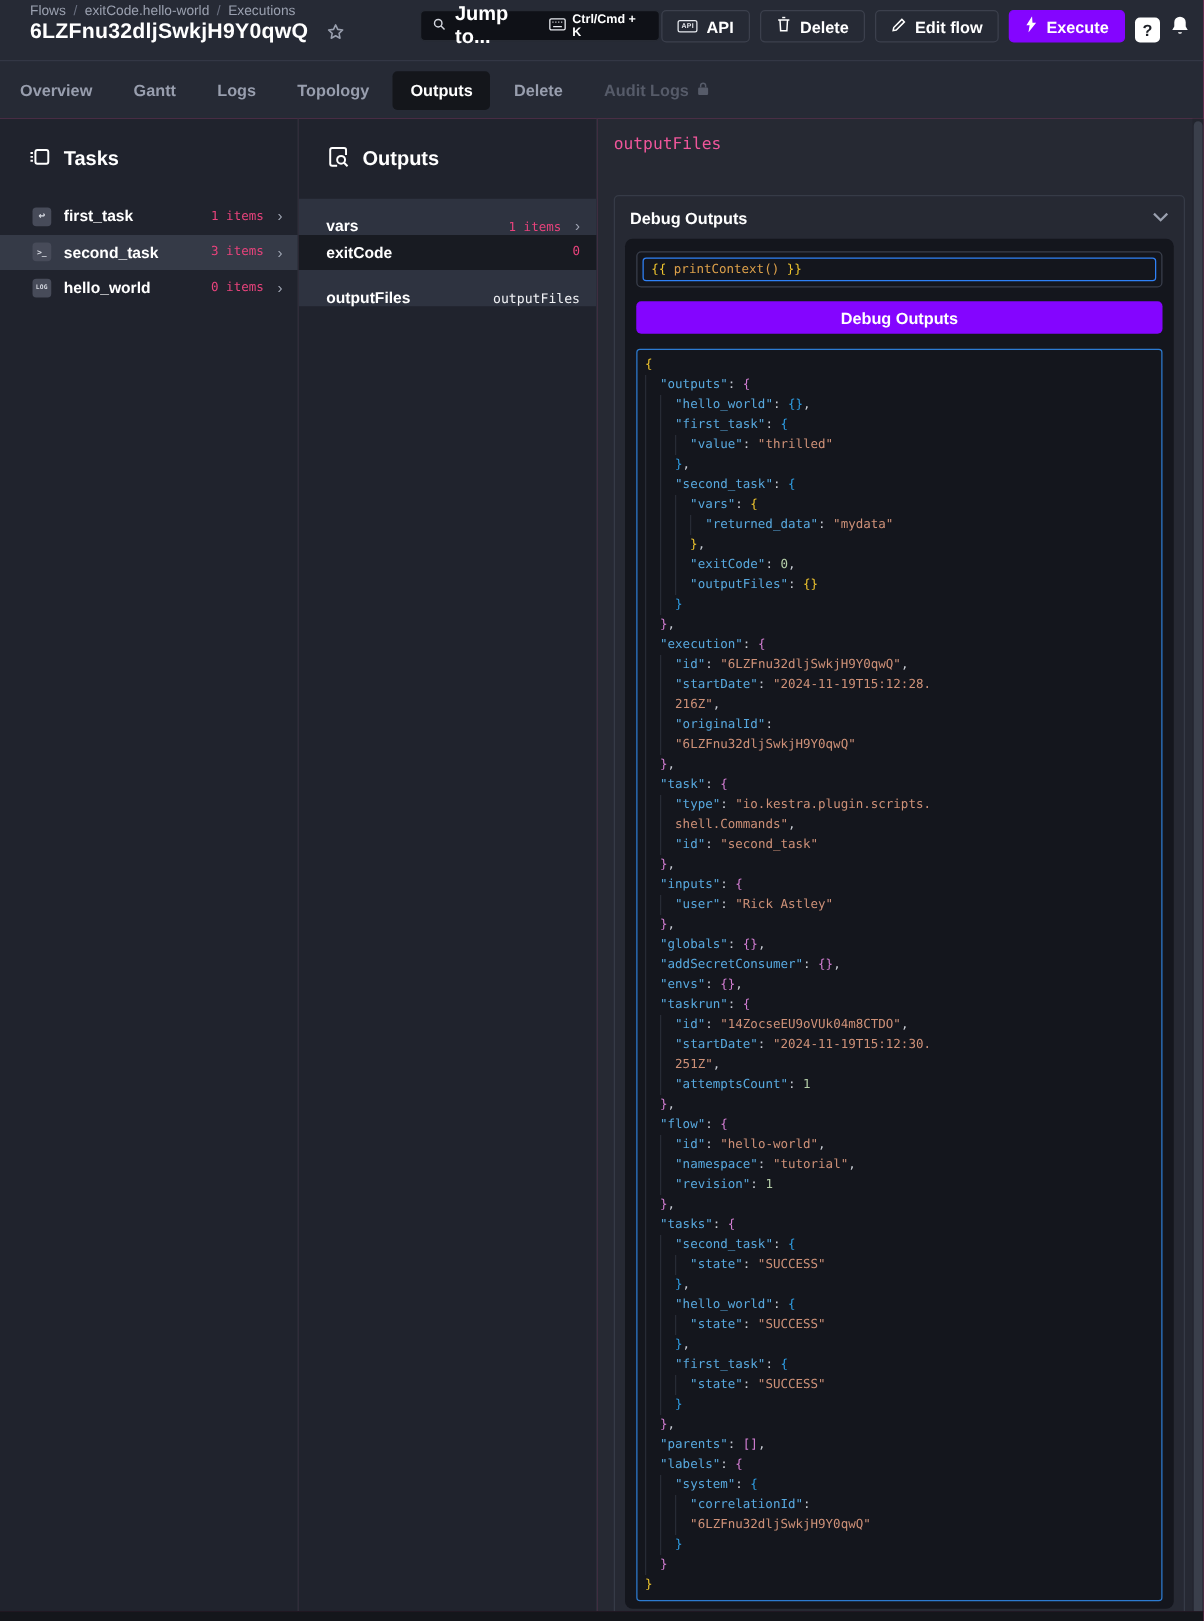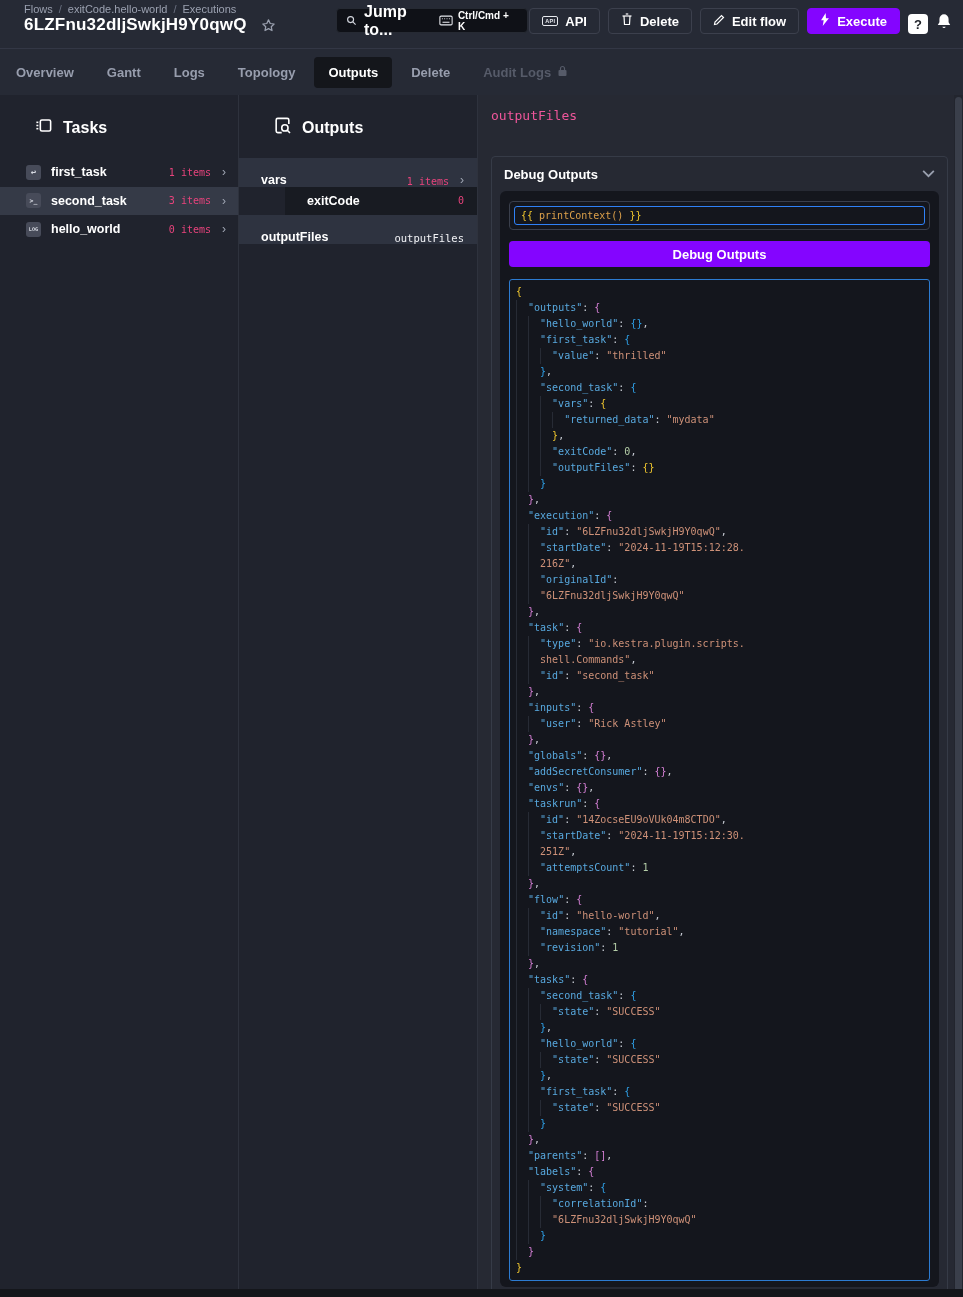--- a/index.html
+++ b/index.html
@@ -39,40 +39,40 @@
   .tab.active { background:#14161b; color:#fff; }
   .tab.locked { color:#565b69;text-align:right; }
 
   
   .main { position:absolute; top:95px; left:0; width:963px; height:1202px; display:flex; }
   .col-tasks   { width:239px; background:#20232d; border-right:1px solid #2e323d; }
   .col-outputs { width:239px; background:#20232d; border-right:1px solid #2e323d; }
   .col-preview { width:172px; background:#1b1e26; }
   .col-detail  { flex:1; background:#262933; position:relative; padding:0 15px 0 13px; }
 
-  .panel-h { display:flex; align-items:center; gap:10px; padding:21px 0 0 34px; color:#fff;
+  .panel-h { display:flex; align-items:center; gap:10px; padding:21px 0 0 22px; color:#fff;
              font-size:16px; font-weight:700; }
   .rows { margin-top:19px; }
   .trow { display:flex; align-items:center; height:28.6px; padding:0 12px 0 26px;
           font-size:12.5px; font-weight:700; color:#fff; cursor:pointer; }
   .trow.sel { background:#353a47; }
   .t-ic { width:15px; height:15px; min-width:15px; background:#474b59; border-radius:3px; color:#d7dae2;
           display:flex; align-items:center; justify-content:center;
           font-family:"DejaVu Sans Mono", monospace; font-weight:700; }
   .t-ic.g-return { font-size:9px; }
   .t-ic.g-term { font-size:6.5px; letter-spacing:0; }
   .t-ic.g-log { font-size:5px; letter-spacing:.2px; }
   .t-label { margin-left:10px; }
   .count { margin-left:auto; font-family:"DejaVu Sans Mono", monospace; font-size:10px; color:#e8437c; font-weight:400; }
   .chev { color:#9fa5b3; margin-left:11px; font-size:12px; font-weight:400; }
 
   .orow { display:flex; align-items:center; height:28.6px; padding:0 13px 0 22px;
           font-size:12.5px; font-weight:700; color:#fff; cursor:pointer; }
   .orow.light { background:#2e3340;align-items:flex-end; }
-  .orow.dark  { background:#181b22;margin-left:46px; }
+  .orow.dark  { background:#181b22; }
   .oval { margin-left:auto; font-family:"DejaVu Sans Mono", monospace; font-size:10px; font-weight:400; }
   .oval.pink { color:#e8437c; }
   .oval.white { color:#f2f3f6; font-size:10.5px; }
 
   .preview-item { padding:14px 10px 0 23px; color:#fff; font-size:11.5px; font-weight:700; cursor:pointer; }
 
   
   .dp-title { margin-top:13px; font-family:"DejaVu Sans Mono", monospace; font-size:13px; color:#f0569b; }
   .card { margin-top:33px; border:1px solid #363b47; border-radius:4px; }
   .card-h { height:34px; display:flex; align-items:center; padding:0 12px; color:#fff;

